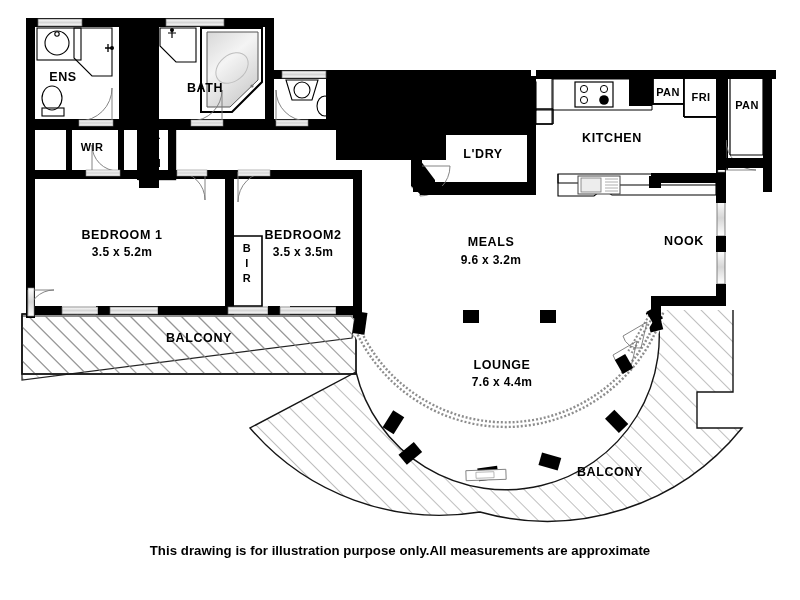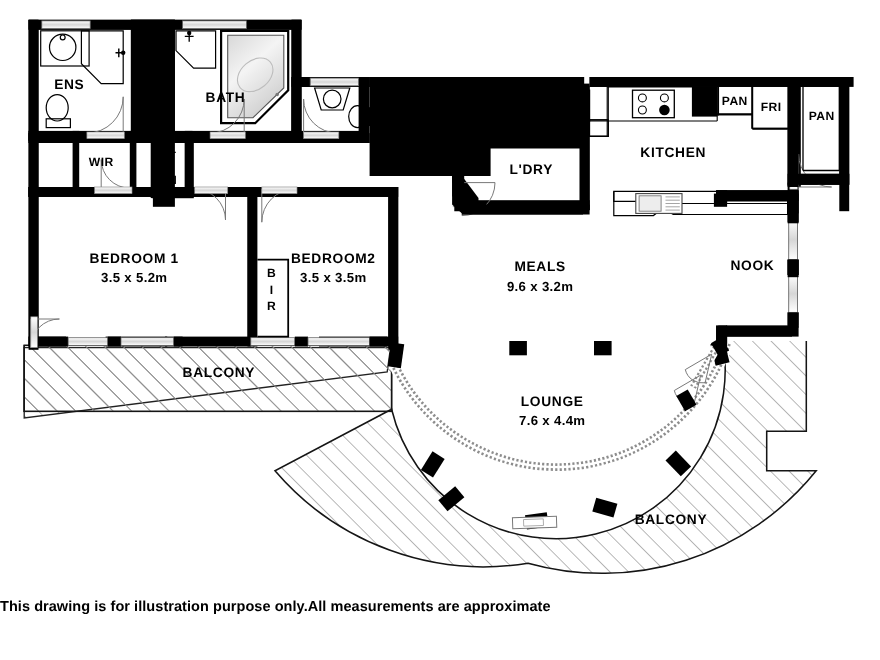--- a/index.html
+++ b/index.html
@@ -18,21 +18,21 @@
     fill:#000;
     text-anchor:middle;
     dominant-baseline:middle;
   }
   .rmname{font-size:12.5px;letter-spacing:0.6px;}
   .rmdim{font-size:12px;letter-spacing:0.3px;}
   .small{font-size:11px;letter-spacing:0.4px;}
   .vstack{font-size:11px;letter-spacing:0.4px;}
   .footer-text{
     position:absolute;left:0;width:800px;
-    text-align:left;
+    text-align:center;
     font-family:"Liberation Sans","DejaVu Sans",sans-serif;
     font-weight:bold;
     font-size:13.2px;
     color:#000;
     letter-spacing:0.05px;
   }
   #footer-line-1{top:543px;}
   #footer-line-2{top:564px;}
   .wall{fill:#000;}
   .thinline{fill:none;stroke:#000;stroke-width:1;}

